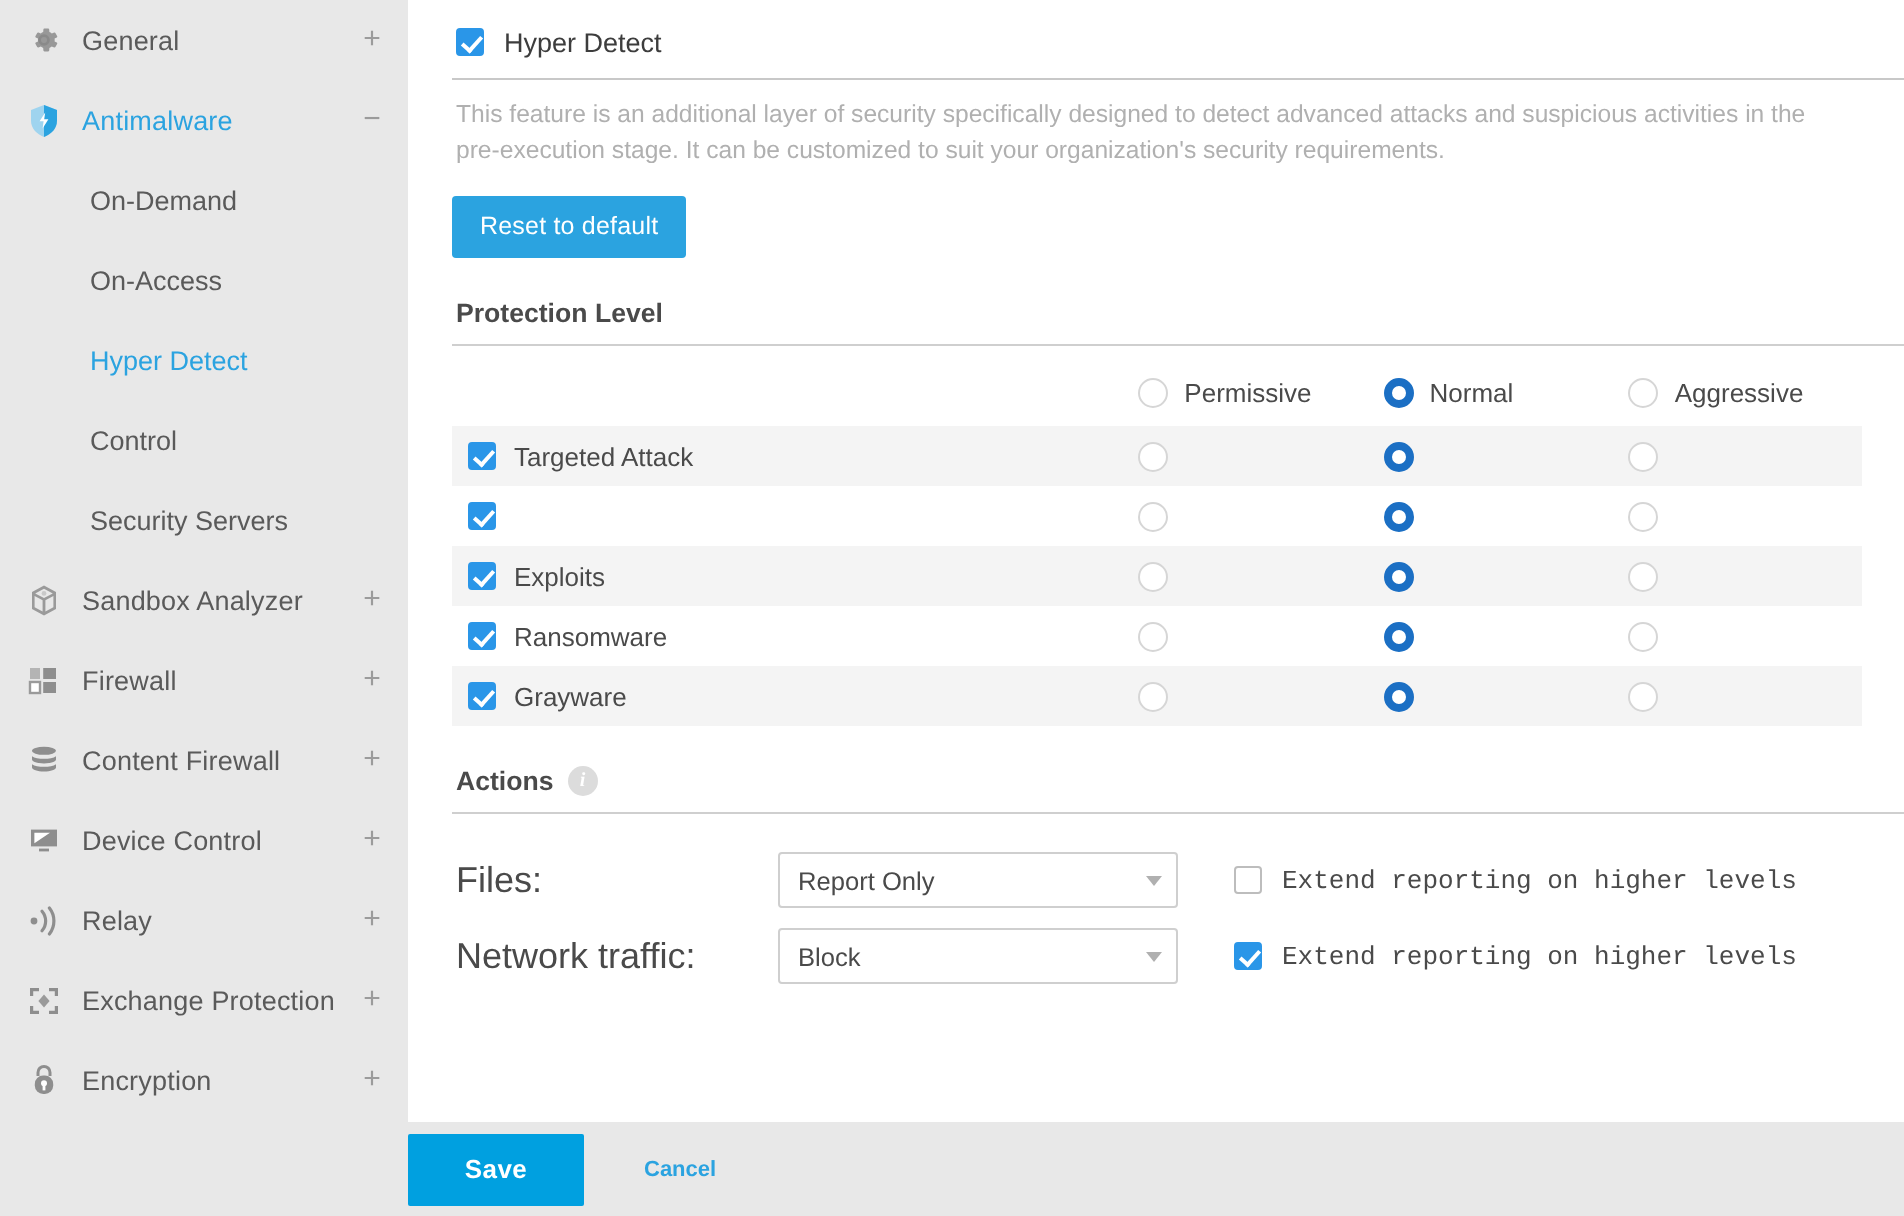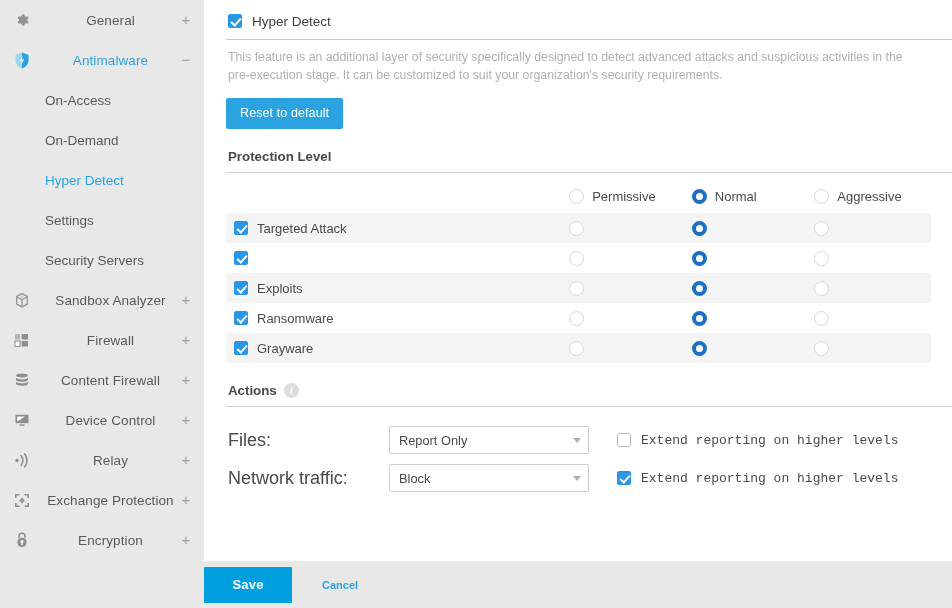--- a/index.html
+++ b/index.html
@@ -51,21 +51,20 @@
     display: flex; align-items: center; justify-content: center;
     margin-right: 8px;
     flex: 0 0 22px;
   }
   .nav-item .lbl {
     font-size: 13.5px;
     color: #5a5a5a;
     letter-spacing: 0.1px;
     flex: 1;
     white-space: nowrap;
-    text-align: center;
   }
   .nav-item.active .lbl { color: #2ba3e0; }
   .nav-item .expander {
     font-size: 15px;
     color: #9b9b9b;
     width: 12px;
     text-align: center;
     line-height: 10px;
     font-family: "Liberation Sans", sans-serif;
   }
@@ -358,30 +357,30 @@
               <path fill="#9fd4ef" d="M8 0.5L1.5 3v5.3c0 4 2.8 6.8 6.5 8.2 3.7-1.4 6.5-4.2 6.5-8.2V3L8 .5z"></path>
               <path fill="#2ba3e0" d="M8 .5v16c3.7-1.4 6.5-4.2 6.5-8.2V3L8 .5z"></path>
               <path fill="#ffffff" d="M8.6 4.2L5.8 8.6h2l-.5 3.6 2.9-4.6H8.1l.5-3.4z"></path>
             </svg>
         </span>
         <span class="lbl">Antimalware</span>
         <span class="expander">−</span>
       </div>
 
       <div class="sub-item">
+        <span class="lbl">On-Demand</span>
+      </div>
+      <div class="sub-item">
         <span class="lbl">On-Access</span>
-      </div>
-      <div class="sub-item">
-        <span class="lbl">On-Demand</span>
       </div>
       <div class="sub-item active">
         <span class="lbl">Hyper Detect</span>
       </div>
       <div class="sub-item">
-        <span class="lbl">Settings</span>
+        <span class="lbl">Control</span>
       </div>
       <div class="sub-item">
         <span class="lbl">Security Servers</span>
       </div>
 
       <div class="nav-item">
         <span class="ico">
           <svg width="16" height="17" viewBox="0 0 16 17">
               <path fill="#9a9a9a" d="M8 .8L2 4v8.5l6 3.2 6-3.2V4L8 .8zm0 1.6l4.4 2.3L8 7 3.6 4.7 8 2.4zM3.3 6l4 2.1v5.6l-4-2.1V6zm5.4 7.7V8.1l4-2.1v5.6l-4 2.1z"></path>
               <circle fill="#c9c9c9" cx="8" cy="4.7" r="1.2"></circle>

